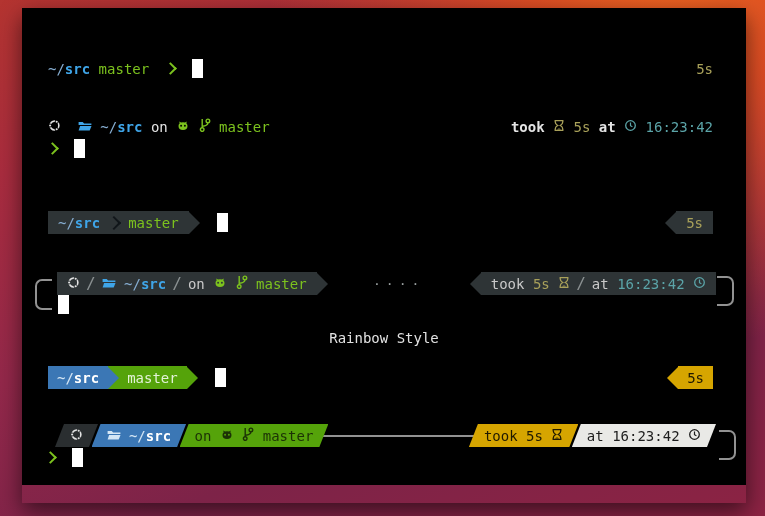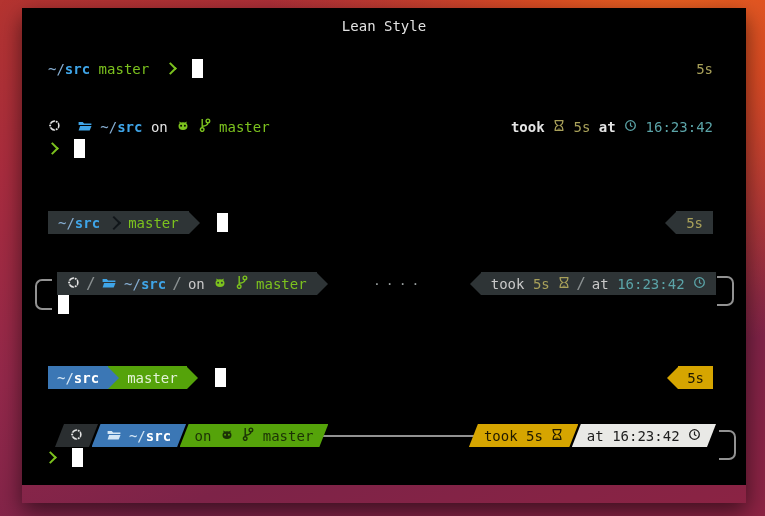--- a/index.html
+++ b/index.html
@@ -56,21 +56,20 @@
 </style>
 </head>
 <body>
 
 <div class="desktop">
   <div class="window">
 
 
     <div class="term" style="--icon-bg:#000">
 
-      <div class="heading" style="top:10px">Lean Style</div>
 
       <div class="row" style="top:49px;left:26px;right:33px">
         <span class="t-bluedim">~/</span><span class="t-blue b">src</span><span> </span><span class="t-green">master</span><span>  </span><span class="chev t-green"></span><span>  </span><span class="cursor"></span>
         <span style="margin-left:auto" class="t-olive">5s</span>
       </div>
 
       <div class="row" style="top:107px;left:26px;right:33px">
         <span class="t-white"><svg class="icon" width="13" height="13" viewBox="0 0 14 14">
     <circle cx="7" cy="7" r="4.7" fill="none" stroke="currentColor" stroke-width="1.7"></circle>
     <circle cx="2.3" cy="7" r="2.1" fill="var(--icon-bg,#000)"></circle>
@@ -176,20 +175,21 @@
     <path d="M6.5 3.6 V6.7 L8.4 7.8" fill="none" stroke="currentColor" stroke-width="1.2"></path>
   </svg></span>
         </span>
       </div>
       <div class="bracket left" style="left:13px;top:271px;height:31px"></div>
       <div class="bracket right" style="left:695px;top:268px;height:30px"></div>
       <div class="row" style="top:285px;left:36px">
         <span class="cursor"></span>
       </div>
 
+      <div class="heading" style="top:322px">Rainbow Style</div>
 
       <div class="row" style="top:358px;left:26px;right:33px">
         <span class="seg" style="background:var(--segblue)">
           <span style="color:var(--bluepale)">~/</span><span class="b" style="color:#fff">src</span>
         </span>
         <span class="seg" style="background:var(--seggreen);padding-left:0">
           <span class="tri-r c-blue"></span>
           <span style="color:#e3f2d7;padding-left:8px">master</span>
         </span>
         <span class="tri-r c-green"></span>

